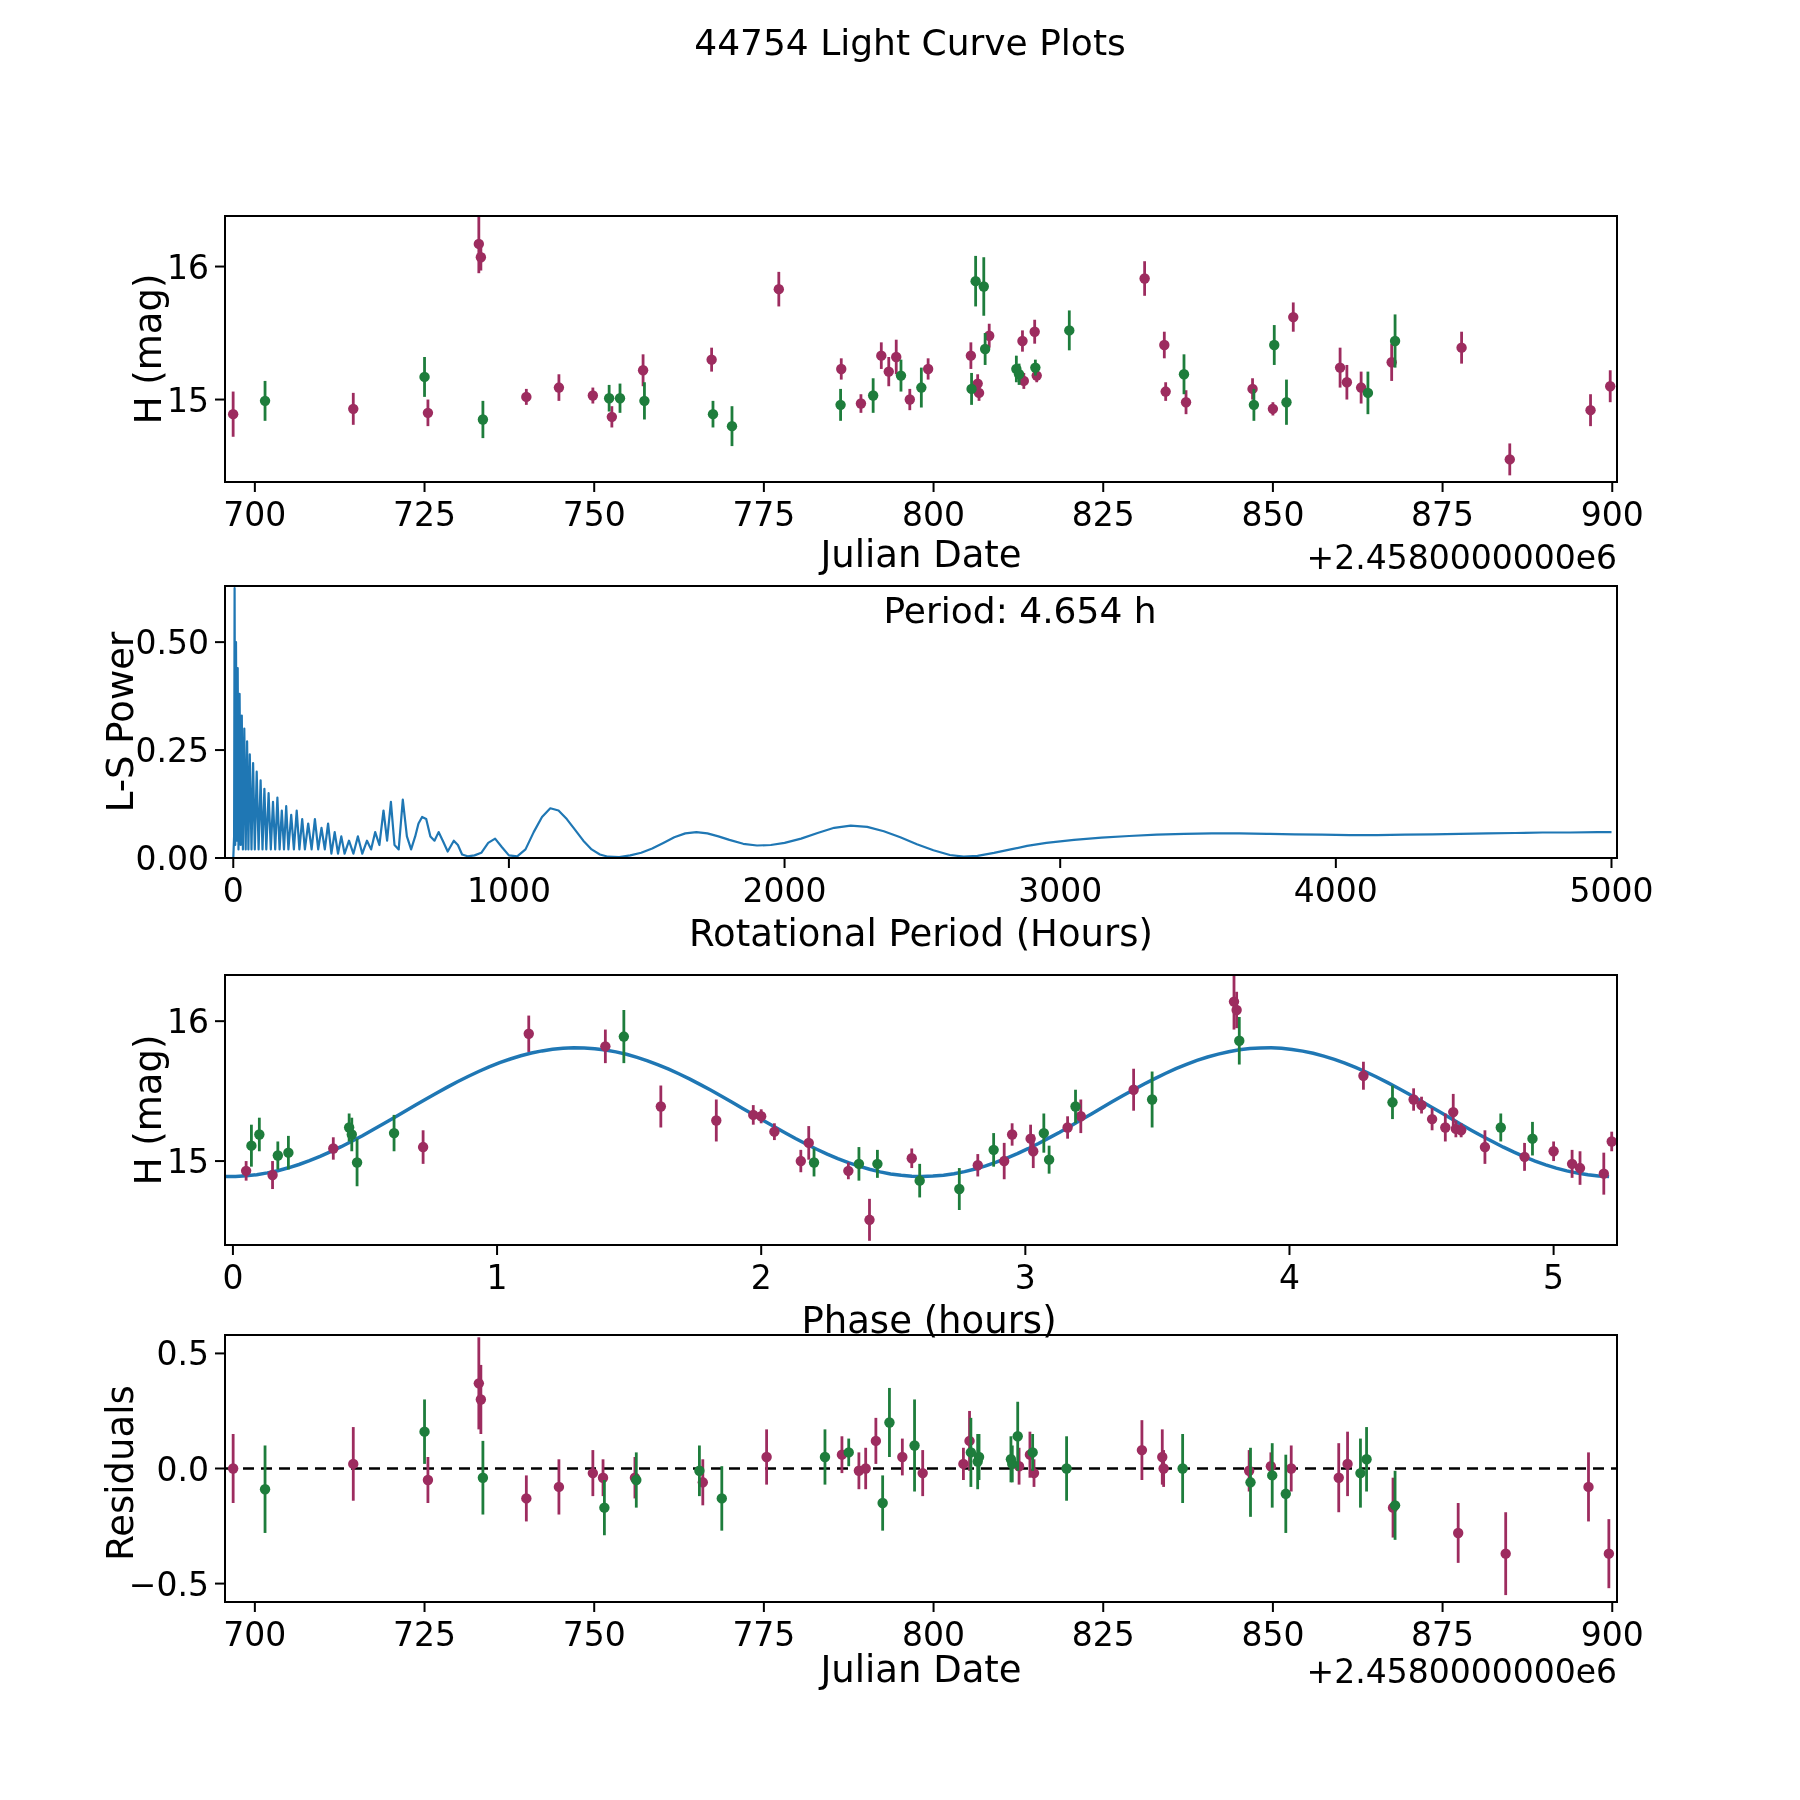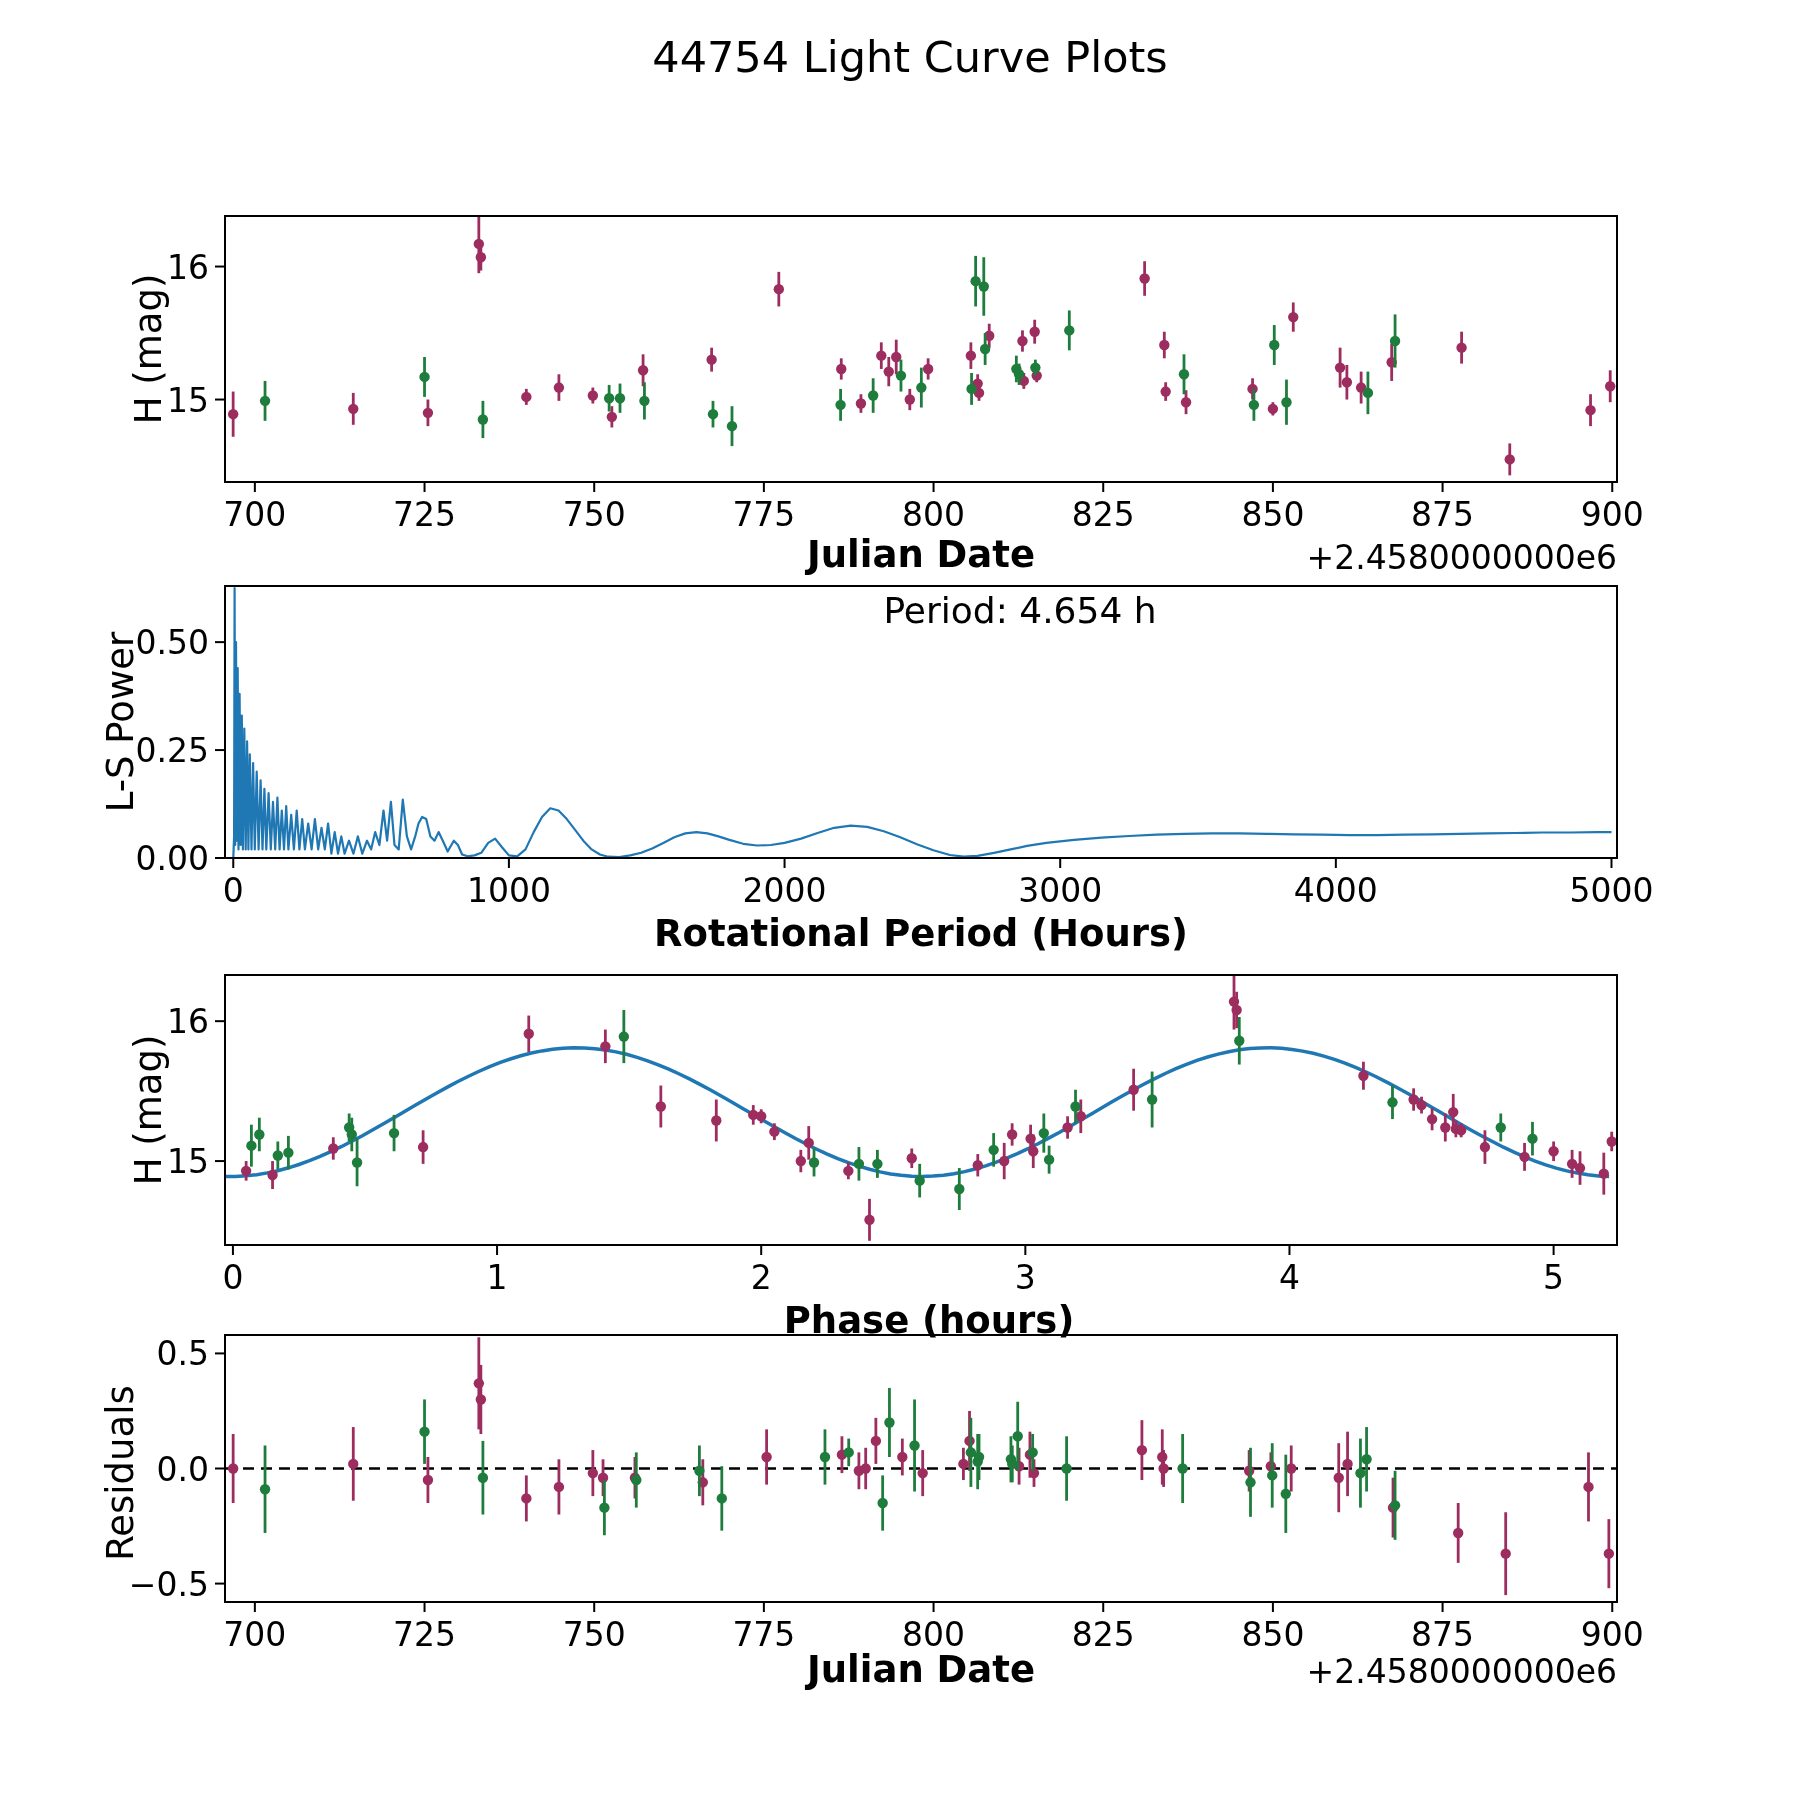--- a/index.html
+++ b/index.html
@@ -1,22 +1,22 @@
 <!DOCTYPE html>
 <html><head>
 <meta charset="utf-8">
 <style>
   html,body{margin:0;padding:0;background:#fff;}
   .figure{position:relative;width:1800px;height:1800px;background:#ffffff;
           font-family:"DejaVu Sans",sans-serif;color:#000;overflow:hidden;}
   .figure svg{position:absolute;left:0;top:0;}
   svg text{font-family:"DejaVu Sans",sans-serif;fill:#000;}
   .txt{position:absolute;white-space:nowrap;}
-  .fig-title{font-size:43px;transform:translateX(-50%);margin-top:10px;}
-  .ax-label{font-size:37px;transform:translateX(-50%);font-weight:bold;}
+  .fig-title{font-size:36px;transform:translateX(-50%);}
+  .ax-label{font-size:37px;transform:translateX(-50%);}
   .period-title{font-size:36px;transform:translateX(-50%);}
   .offset-label{font-size:33px;margin-left:16px;}
   .y-label{font-size:37px;transform:translate(-50%,-50%) rotate(-90deg);}
 </style>
 </head>
 <body>
 
 <div class="figure">
   <svg id="fig" width="1800" height="1800" viewBox="0 0 1800 1800">
       <clipPath id="clip-lightcurve">

